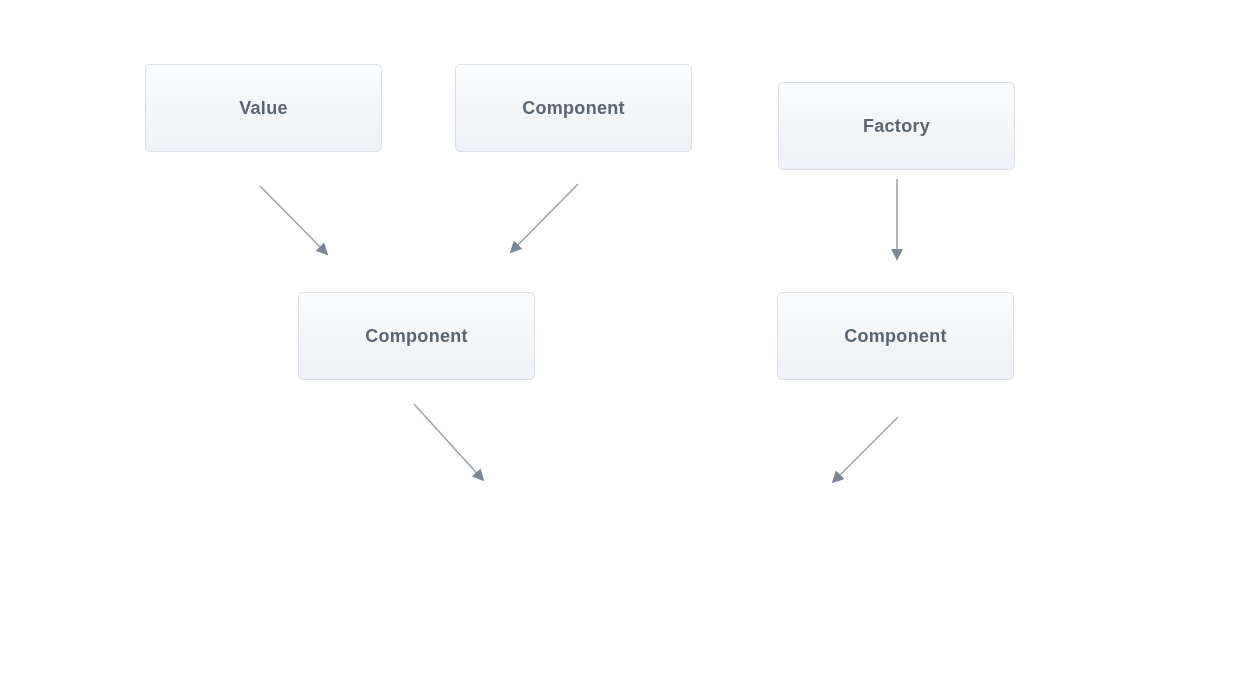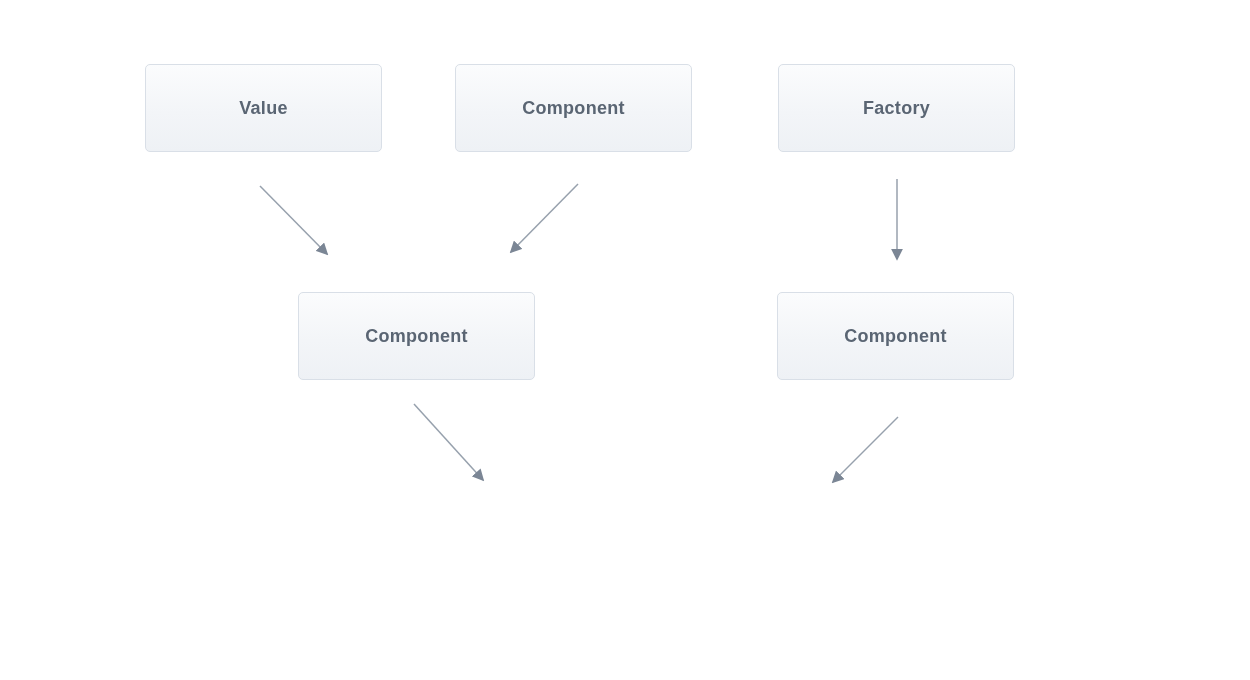--- a/index.html
+++ b/index.html
@@ -37,21 +37,21 @@
   }
   .node-label {
     color: #5a6573;
     font-size: 18px;
     font-weight: 600;
     letter-spacing: 0.3px;
   }
   
   .pos-value            { left: 145px; top: 64px;  }
   .pos-component-top    { left: 455px; top: 64px;  }
-  .pos-factory          { left: 778px; top: 64px;  }
+  .pos-factory          { left: 778px; top: 82px;  }
   .pos-component-left   { left: 298px; top: 292px; }
   .pos-component-right  { left: 777px; top: 292px; }
   .pos-controller       { left: 538px; top: 507px; }
   .edge-line {
     stroke: #97a1ad;
     stroke-width: 1.5;
     fill: none;
   }
 </style>
 </head>

